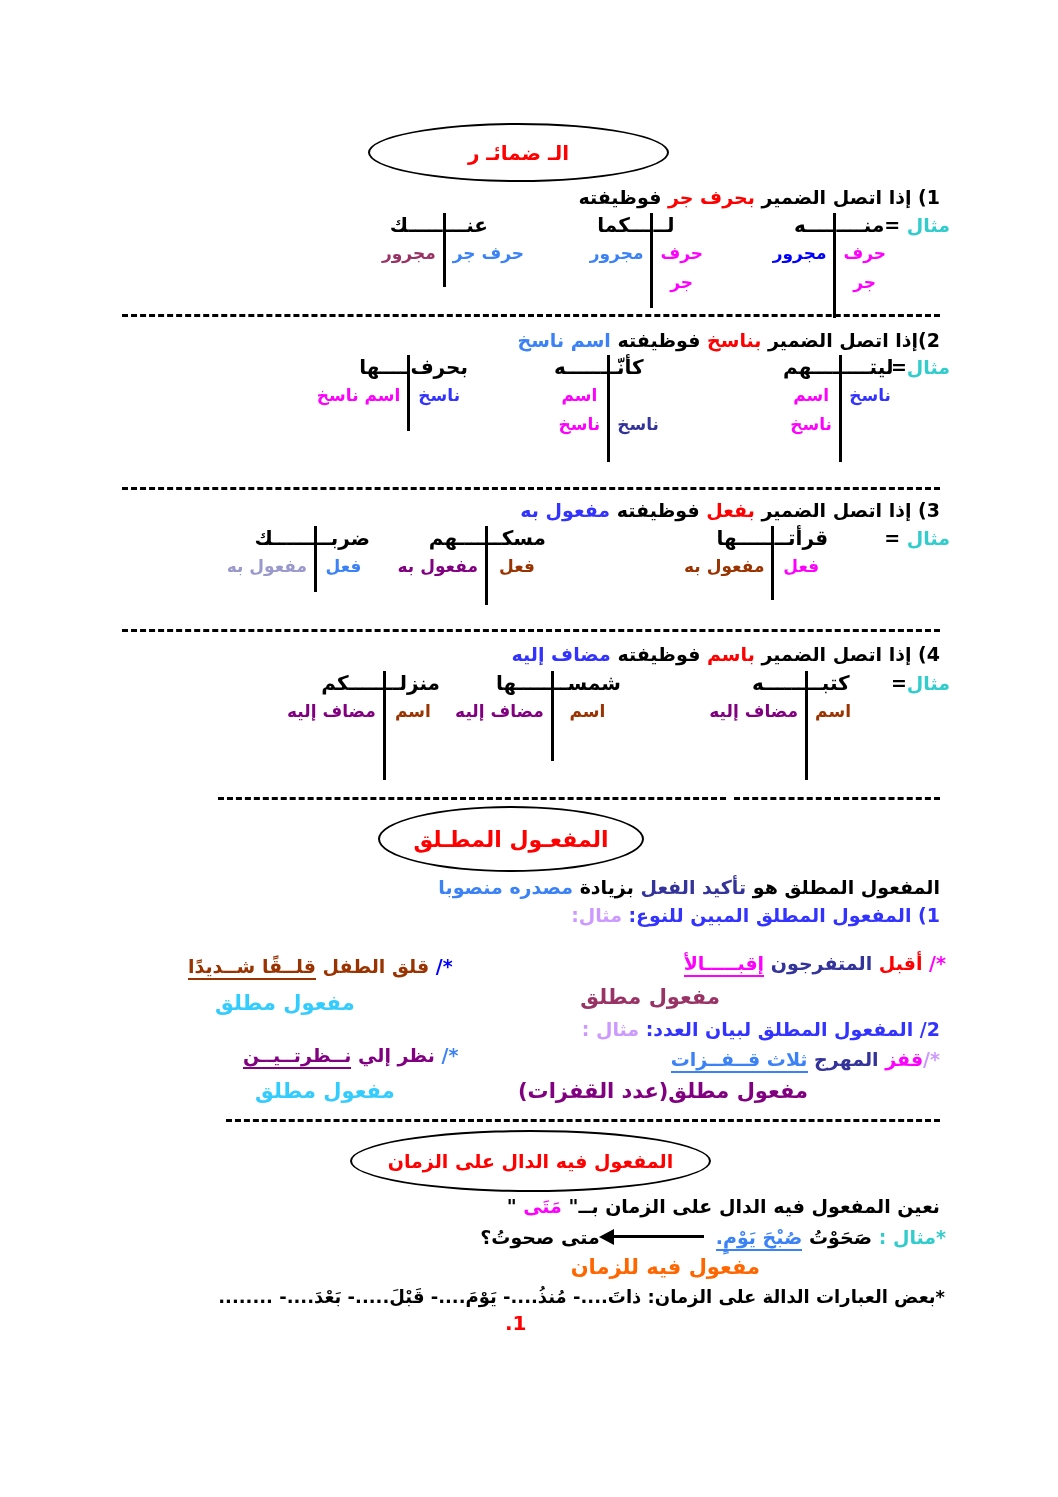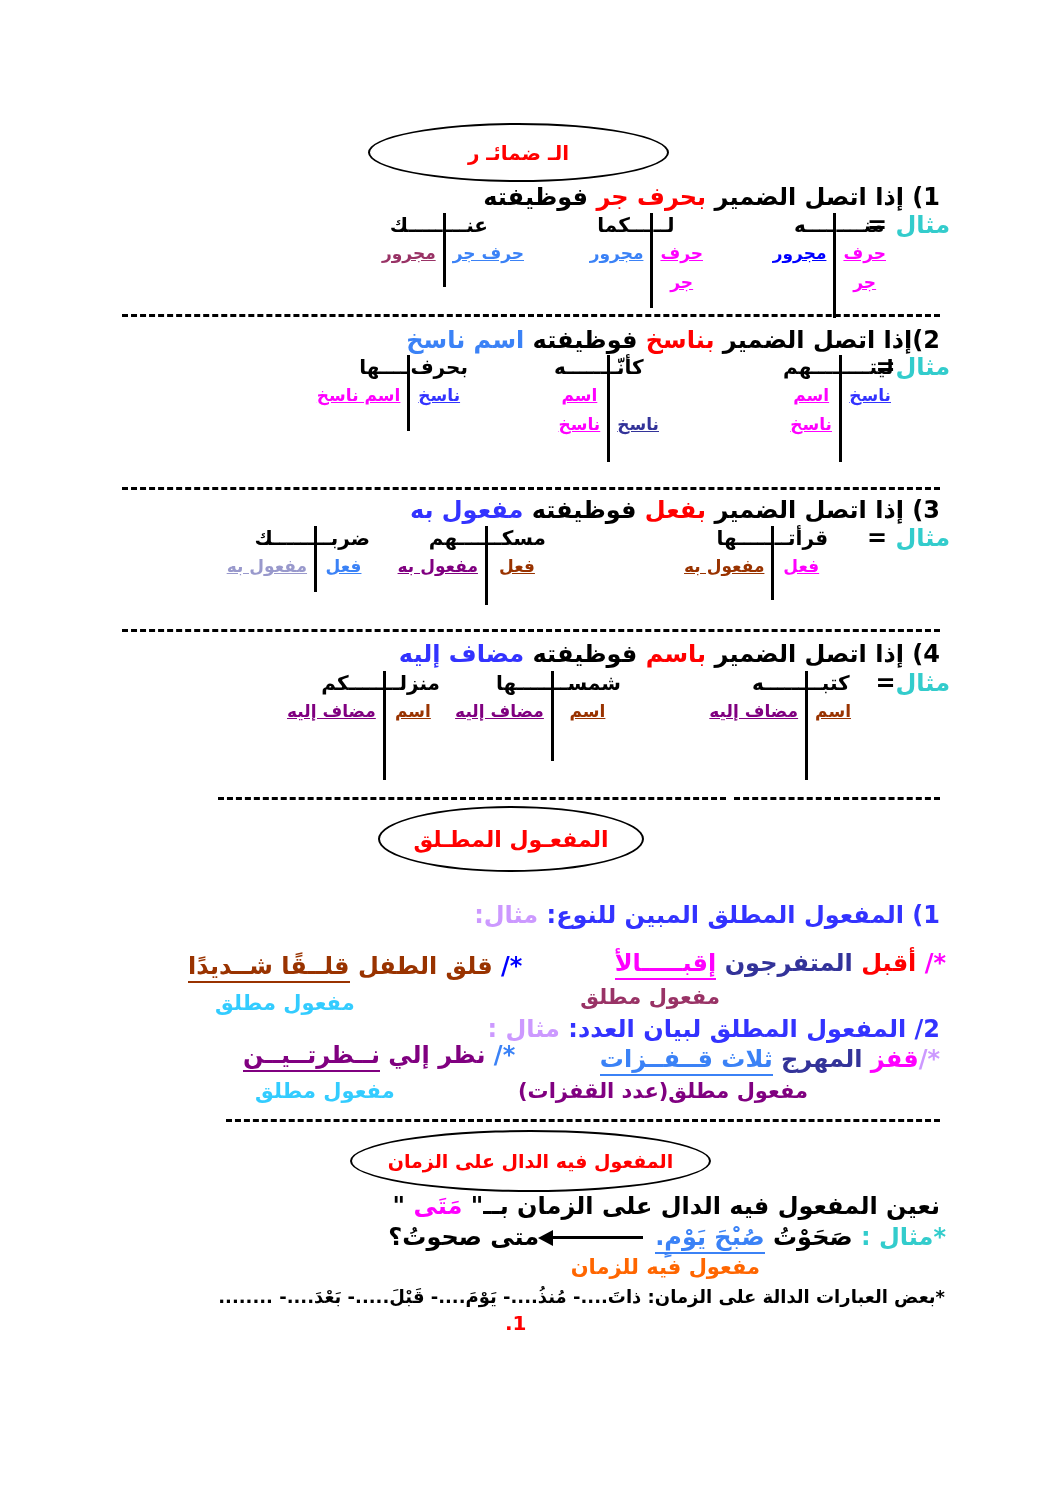--- a/index.html
+++ b/index.html
@@ -5,37 +5,37 @@
   html,body{margin:0;padding:0;background:#fff;}
   .page{position:relative;width:1058px;height:1497px;background:#ffffff;overflow:hidden;
         font-family:"DejaVu Sans",sans-serif;font-weight:bold;color:#000;direction:rtl;}
   
   .c-red{color:#FF0000}.c-magenta{color:#FF00FF}.c-blue{color:#0000FF}.c-royal{color:#3333FF}
   .c-navy{color:#333399}.c-green{color:#3b82f6}.c-cyan{color:#33CCCC}.c-lcyan{color:#33CCFF}
   .c-brown{color:#993300}.c-purple{color:#800080}.c-rose{color:#993366}.c-lav{color:#CC99FF}
   .c-grayviolet{color:#9999CC}.c-orange{color:#FF6600}.c-black{color:#000}
   .u{border-bottom:2.5px solid currentColor;padding-bottom:1px;}
   
-  .line{position:absolute;white-space:nowrap;font-size:24px;line-height:26px;direction:rtl;}
+  .line{position:absolute;white-space:nowrap;font-size:19px;line-height:26px;direction:rtl;}
   .small{font-size:21px;}
   
   .oval{position:absolute;border:2.5px solid #000;border-radius:50%;
         display:flex;align-items:center;justify-content:center;}
   .oval-text{color:#FF0000;white-space:nowrap;}
   
   .sep{position:absolute;border-top:3px dashed #000;height:0;}
   
   .ex{position:absolute;display:grid;grid-template-columns:max-content max-content;
       direction:rtl;text-align:center;}
   .ex .cell{display:block;}
   .ex .cr{border-left:3px solid #000;}
   .ex .word{font-size:20px;line-height:25px;color:#000;white-space:nowrap;}
   .ex .word.cr{text-align:left;}
   .ex .word.cl{text-align:right;}
-  .ex .lbl{font-size:17px;line-height:27px;padding:2px 7px 0 7px;white-space:nowrap;text-decoration:underline;}
+  .ex .lbl{font-size:17px;line-height:27px;padding:2px 7px 0 7px;white-space:nowrap;}
   
   .arrow{display:inline-block;width:92px;height:3px;background:#000;margin:0 12px;
          vertical-align:6px;position:relative;}
   .arrow::before{content:"";position:absolute;left:-13px;top:-6.5px;
          border-top:8px solid transparent;border-bottom:8px solid transparent;
          border-right:15px solid #000;}
 </style>
 </head>
 <body>
 
@@ -167,20 +167,23 @@
       <span class="cell cl lbl c-purple">مضاف إليه</span>
     <span class="cell cr" style="height:55px;"></span>
   </div>
   <div class="sep" style="top:797px;left:218px;width:508px;"></div>
   <div class="sep" style="top:797px;left:734px;width:206px;"></div>
 
   <div class="oval" style="left:378px;top:806px;width:262px;height:62px;">
     <span class="oval-text" style="font-size:22px;">المفعـول المطـلق</span>
   </div>
 
+  <div class="line" style="top:874px;right:118px;">
+    <span class="c-black">المفعول المطلق هو </span><span class="c-navy">تأكيد الفعل</span><span class="c-black"> بزيادة </span><span class="c-green">مصدره منصوبا</span>
+  </div>
   <div class="line" style="top:902px;right:118px;">
     <span class="c-royal">1) المفعول المطلق المبين للنوع: </span><span class="c-lav">مثال:</span>
   </div>
 
   <div class="line" style="top:950px;right:112px;">
     <span class="c-magenta">*/ </span><span class="c-red">أقبل</span><span class="c-navy"> المتفرجون </span><span class="c-magenta u">إقبـــــالأ</span>
   </div>
   <div class="line small" style="top:984px;right:338px;">
     <span class="c-rose">مفعول مطلق</span>
   </div>

